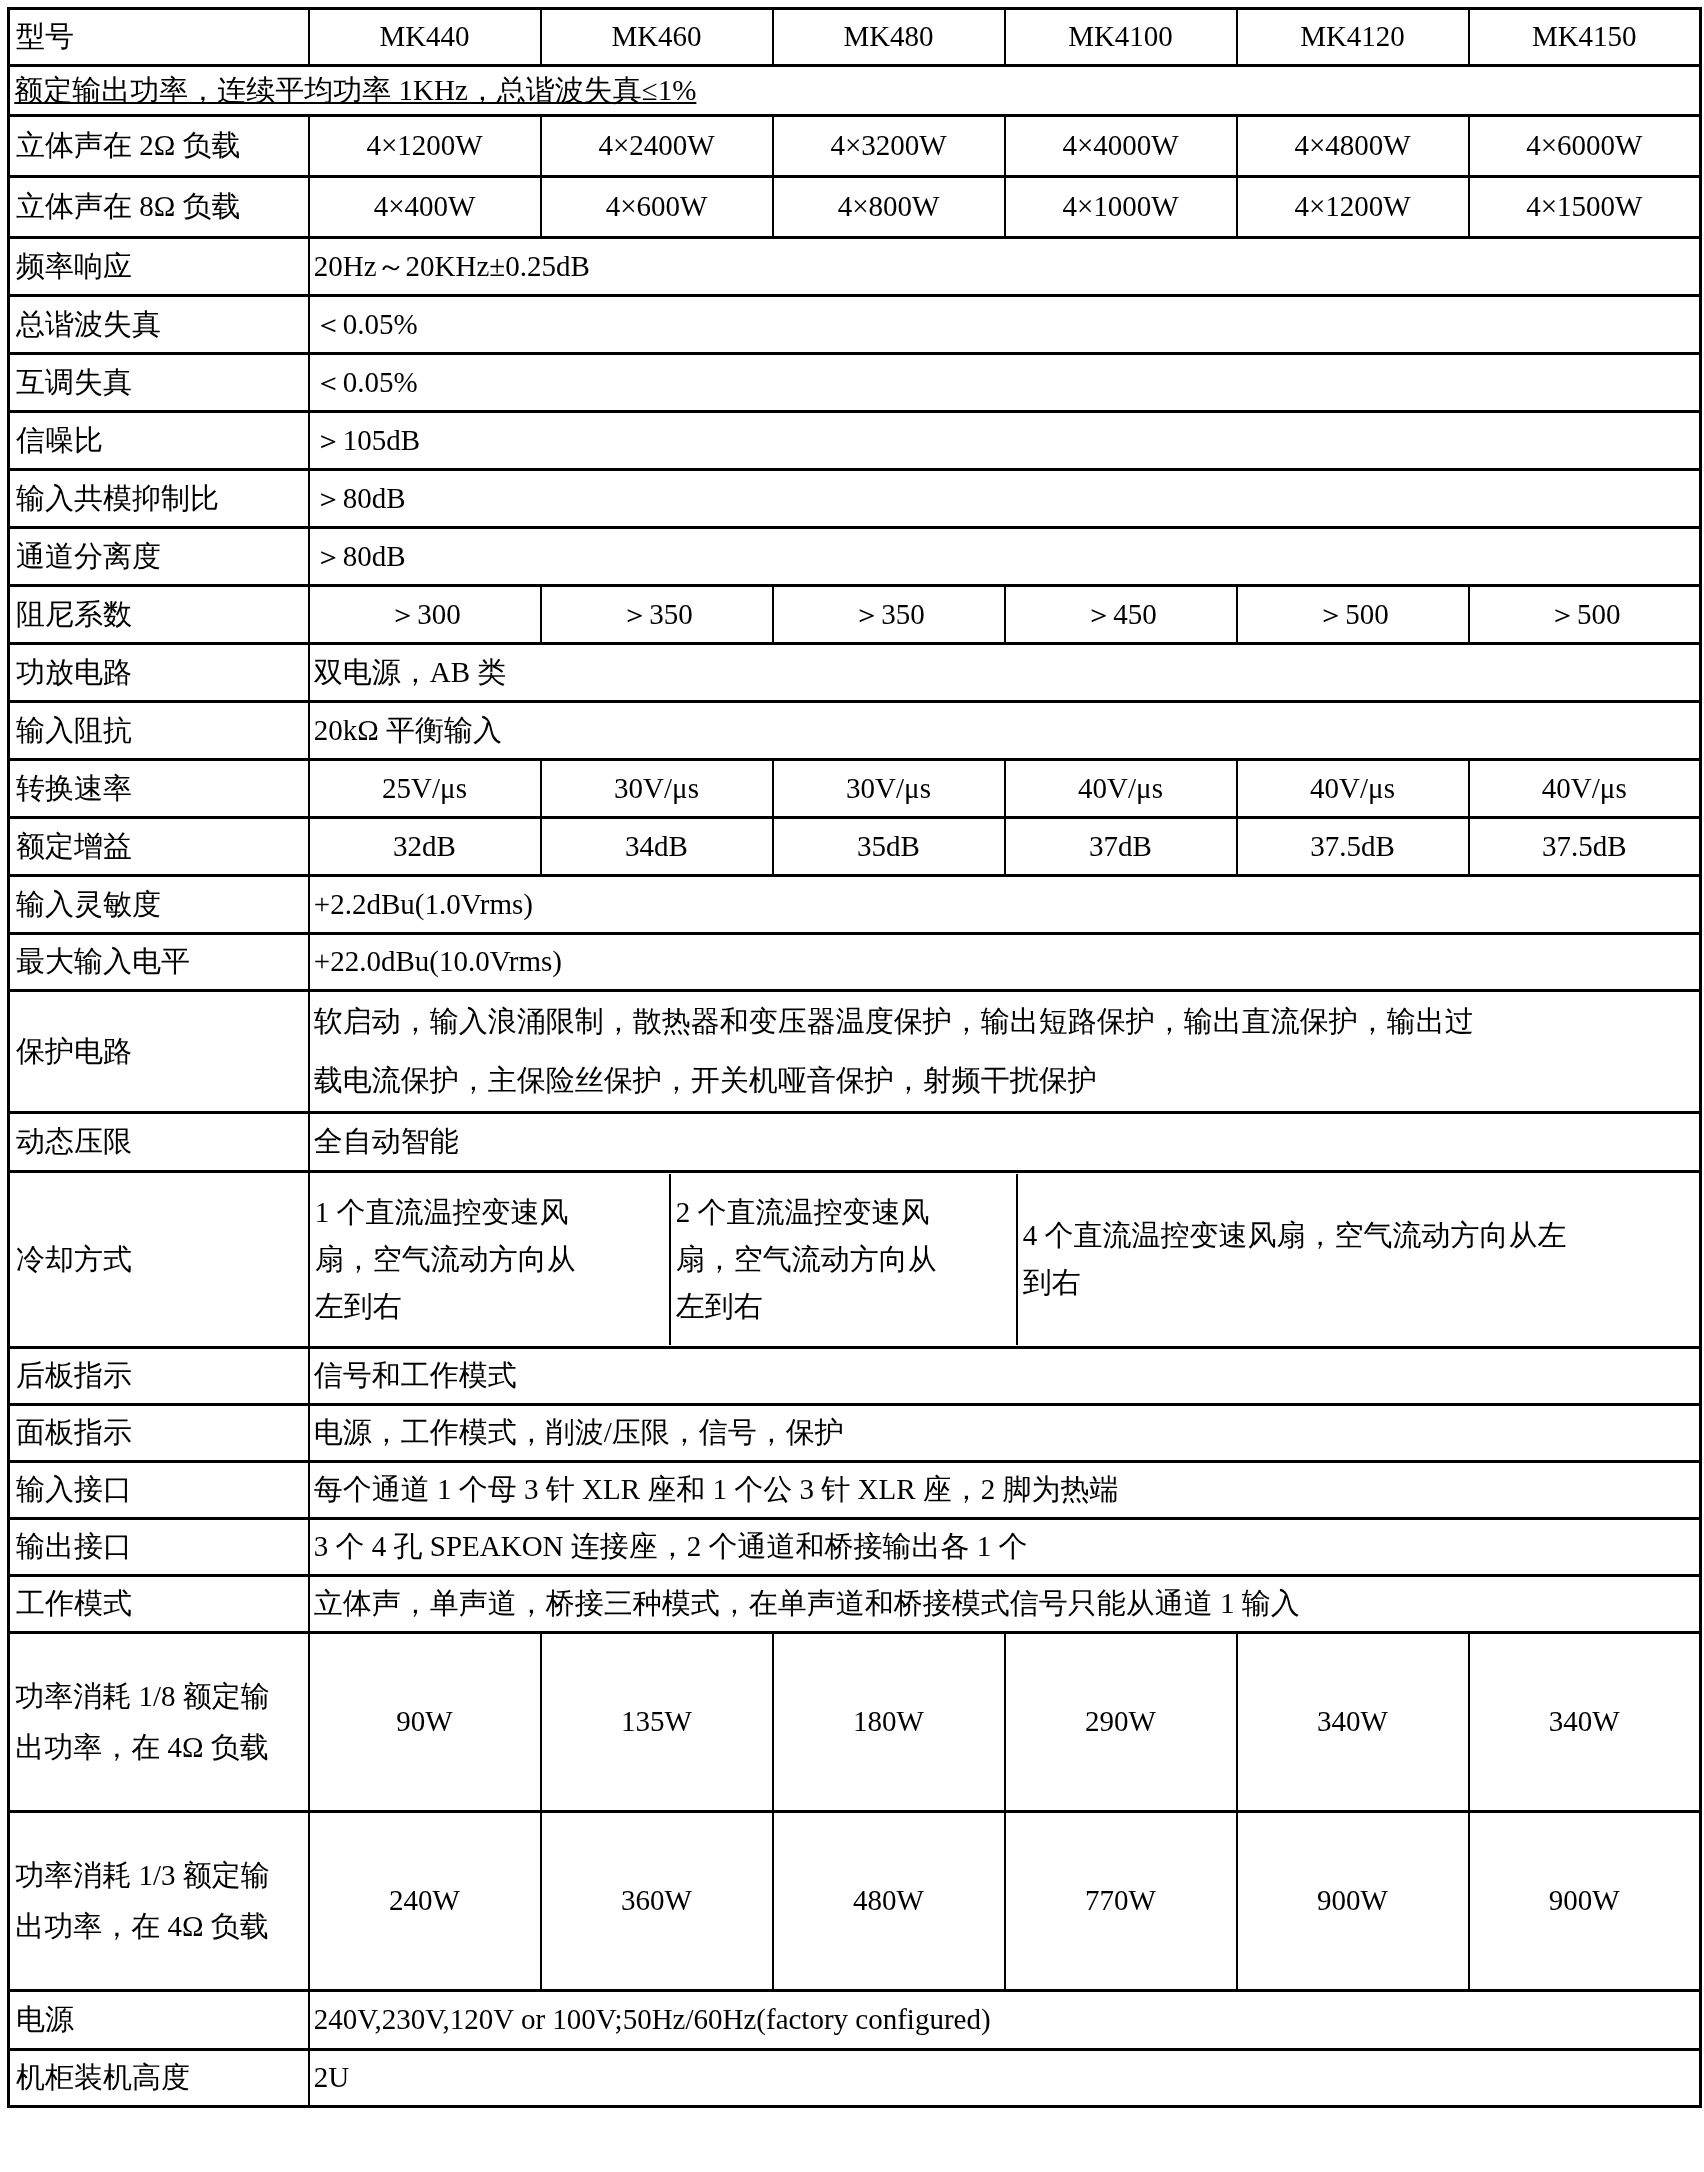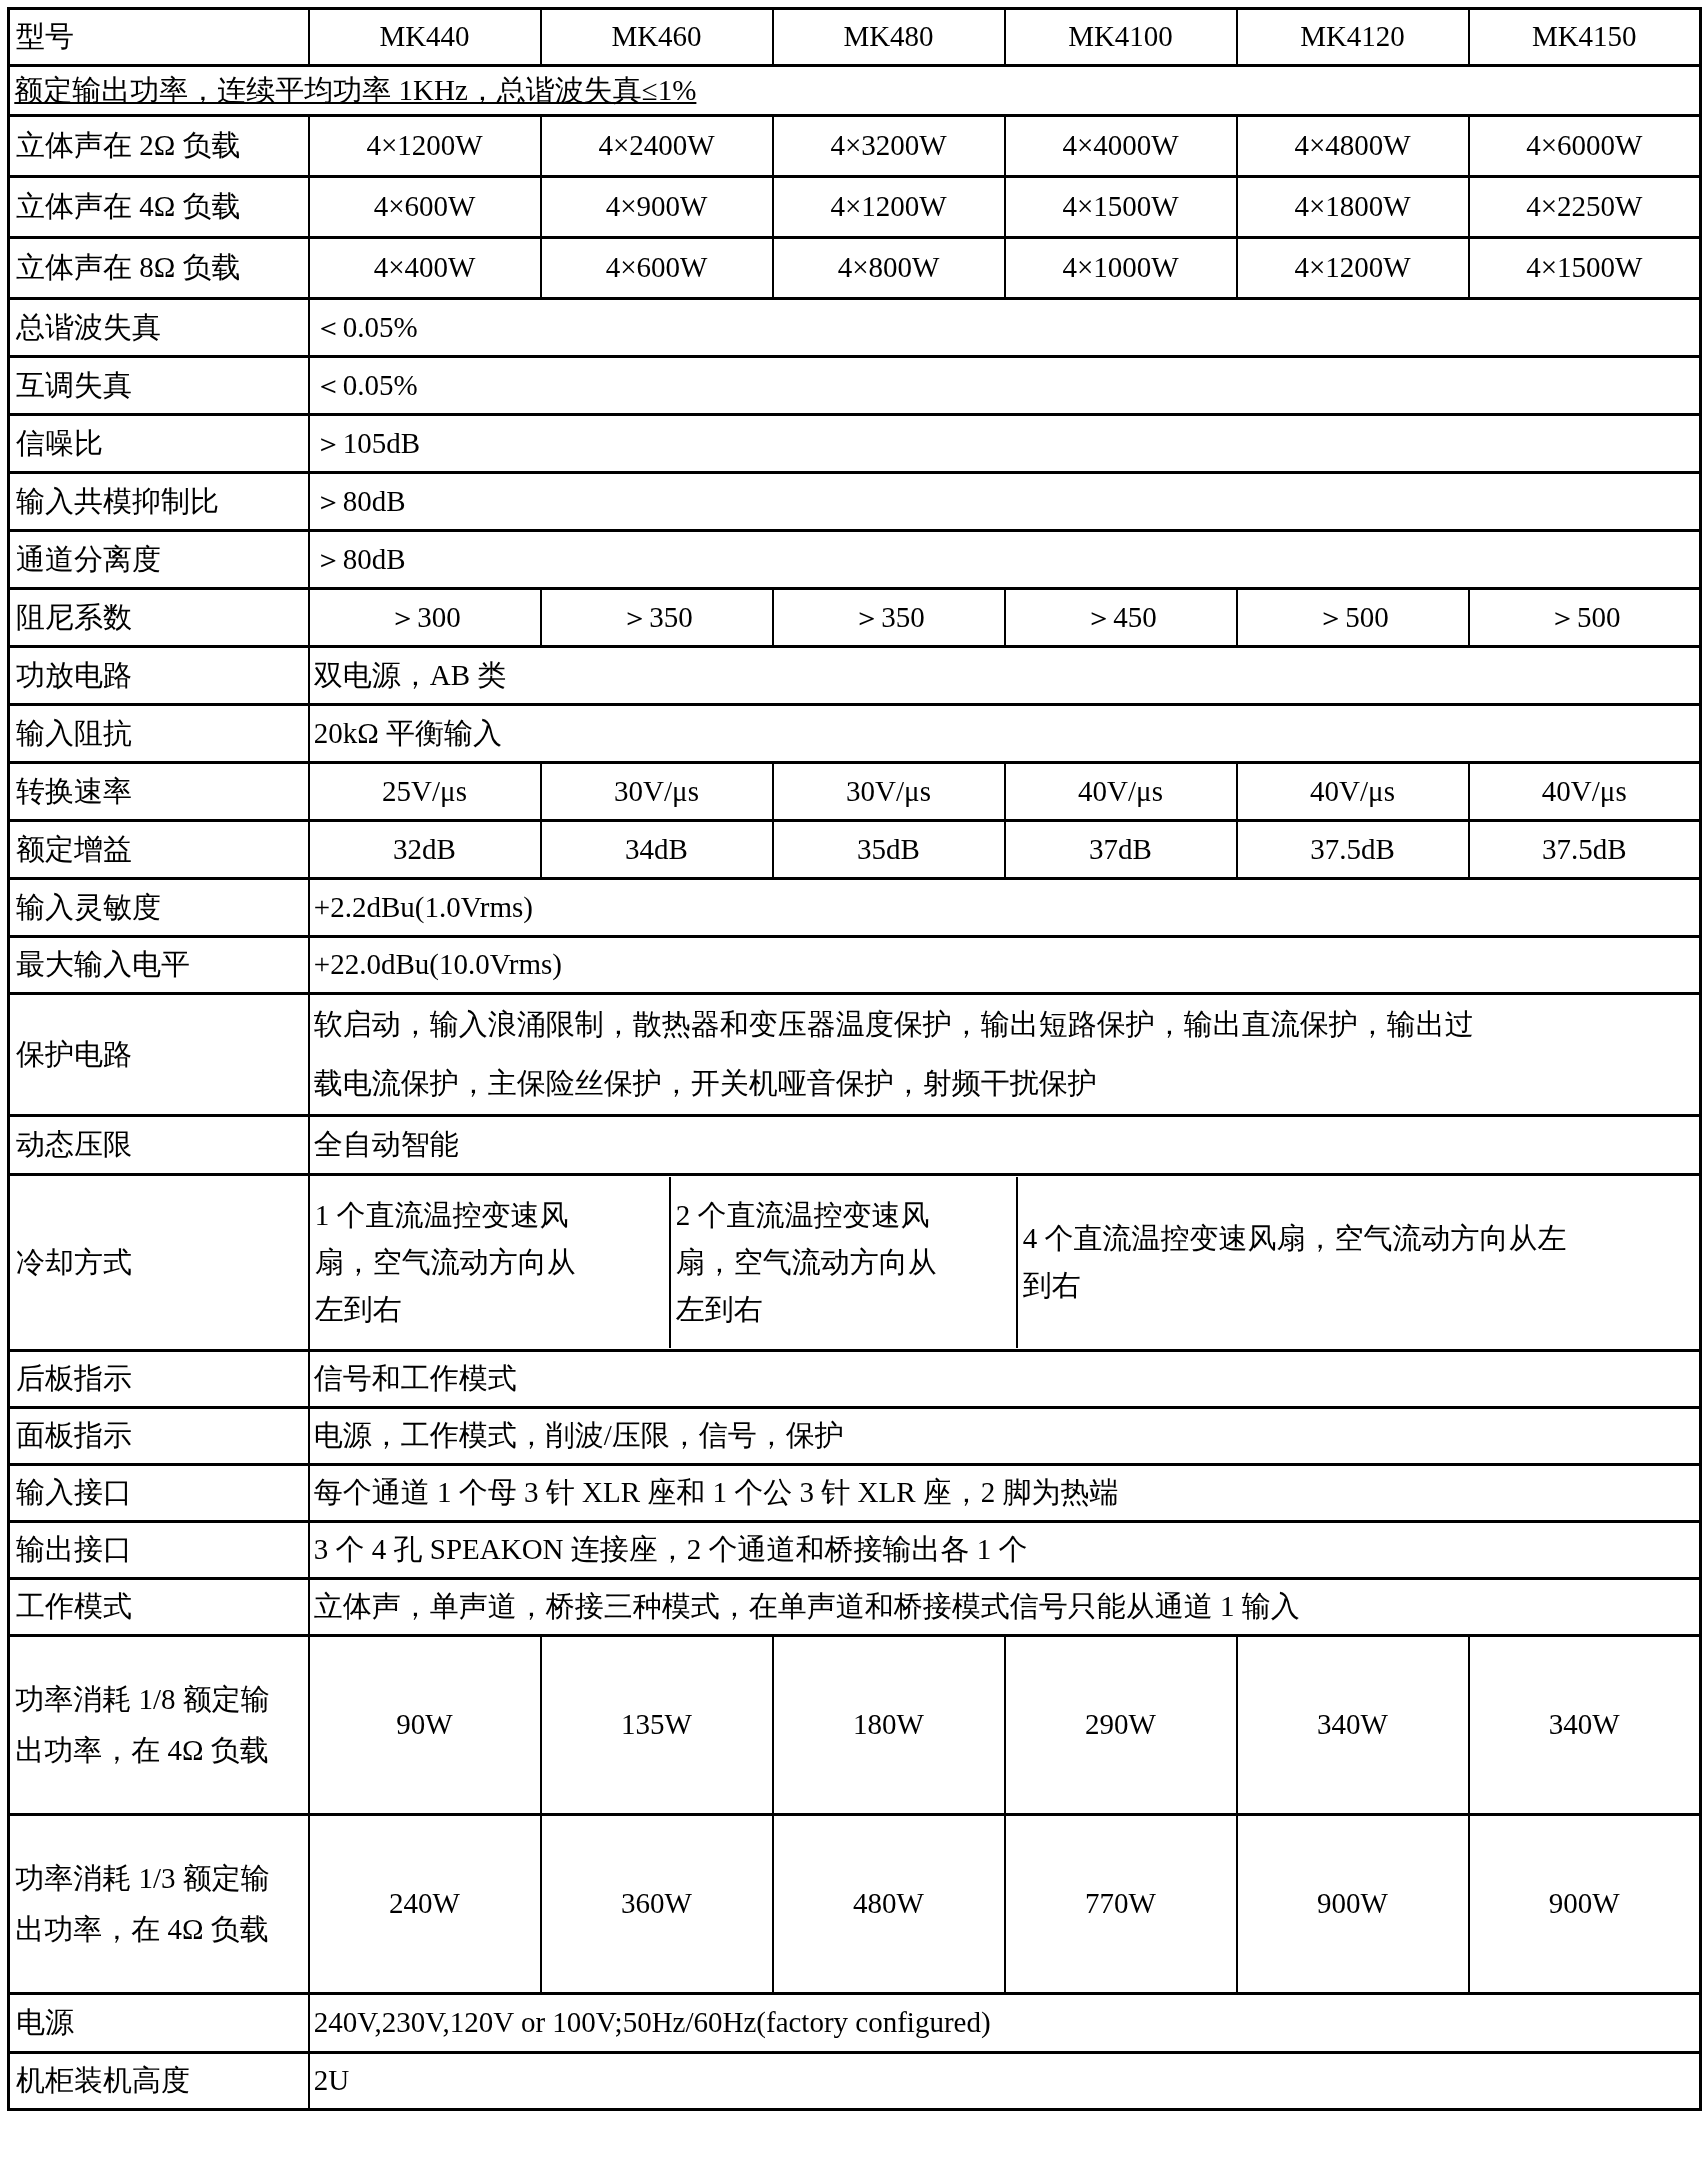--- a/index.html
+++ b/index.html
@@ -98,40 +98,35 @@
     <tr style="height:61px;">
       <td class="lbl">立体声在 2Ω 负载</td>
       <td class="ctr">4×1200W</td>
       <td class="ctr">4×2400W</td>
       <td class="ctr">4×3200W</td>
       <td class="ctr">4×4000W</td>
       <td class="ctr">4×4800W</td>
       <td class="ctr">4×6000W</td>
     </tr>
 
-    <tr style="height:61px;">
-      <td class="lbl">立体声在 4Ω 负载</td>
-      <td class="ctr">4×600W</td>
-      <td class="ctr">4×900W</td>
-      <td class="ctr">4×1200W</td>
-      <td class="ctr">4×1500W</td>
-      <td class="ctr">4×1800W</td>
-      <td class="ctr">4×2250W</td>
-    </tr>
 
     <tr style="height:61px;">
       <td class="lbl">立体声在 8Ω 负载</td>
       <td class="ctr">4×400W</td>
       <td class="ctr">4×600W</td>
       <td class="ctr">4×800W</td>
       <td class="ctr">4×1000W</td>
       <td class="ctr">4×1200W</td>
       <td class="ctr">4×1500W</td>
     </tr>
 
+    <tr style="height:58px;">
+      <td class="lbl">频率响应</td>
+      <td class="val" colspan="6">20Hz～20KHz±0.25dB</td>
+    </tr>
 
     <tr style="height:58px;">
       <td class="lbl">总谐波失真</td>
       <td class="val" colspan="6">＜0.05%</td>
     </tr>
 
     <tr style="height:58px;">
       <td class="lbl">互调失真</td>
       <td class="val" colspan="6">＜0.05%</td>
     </tr>

